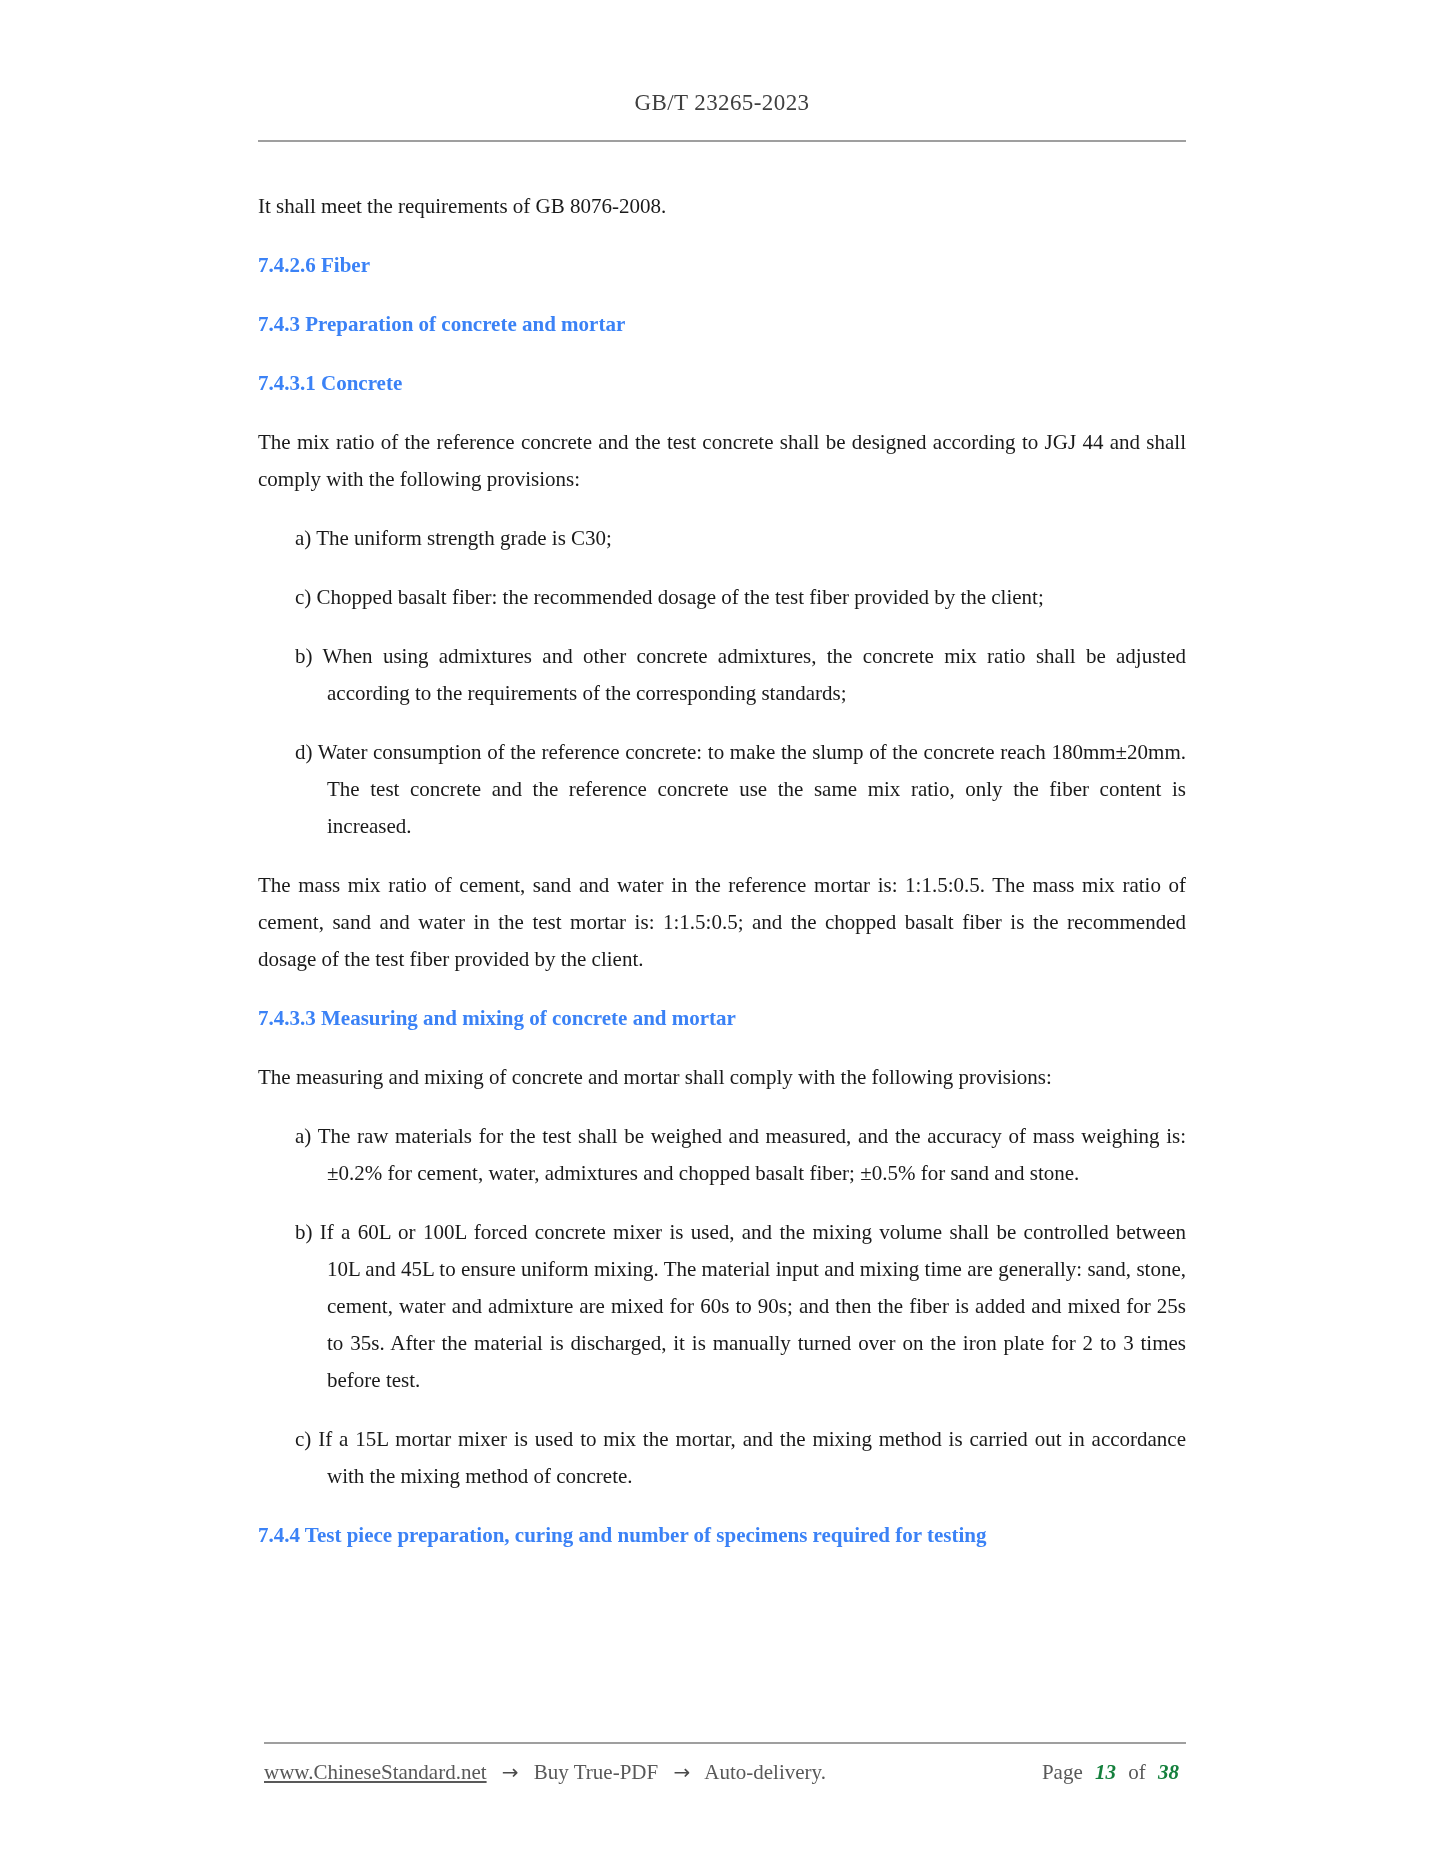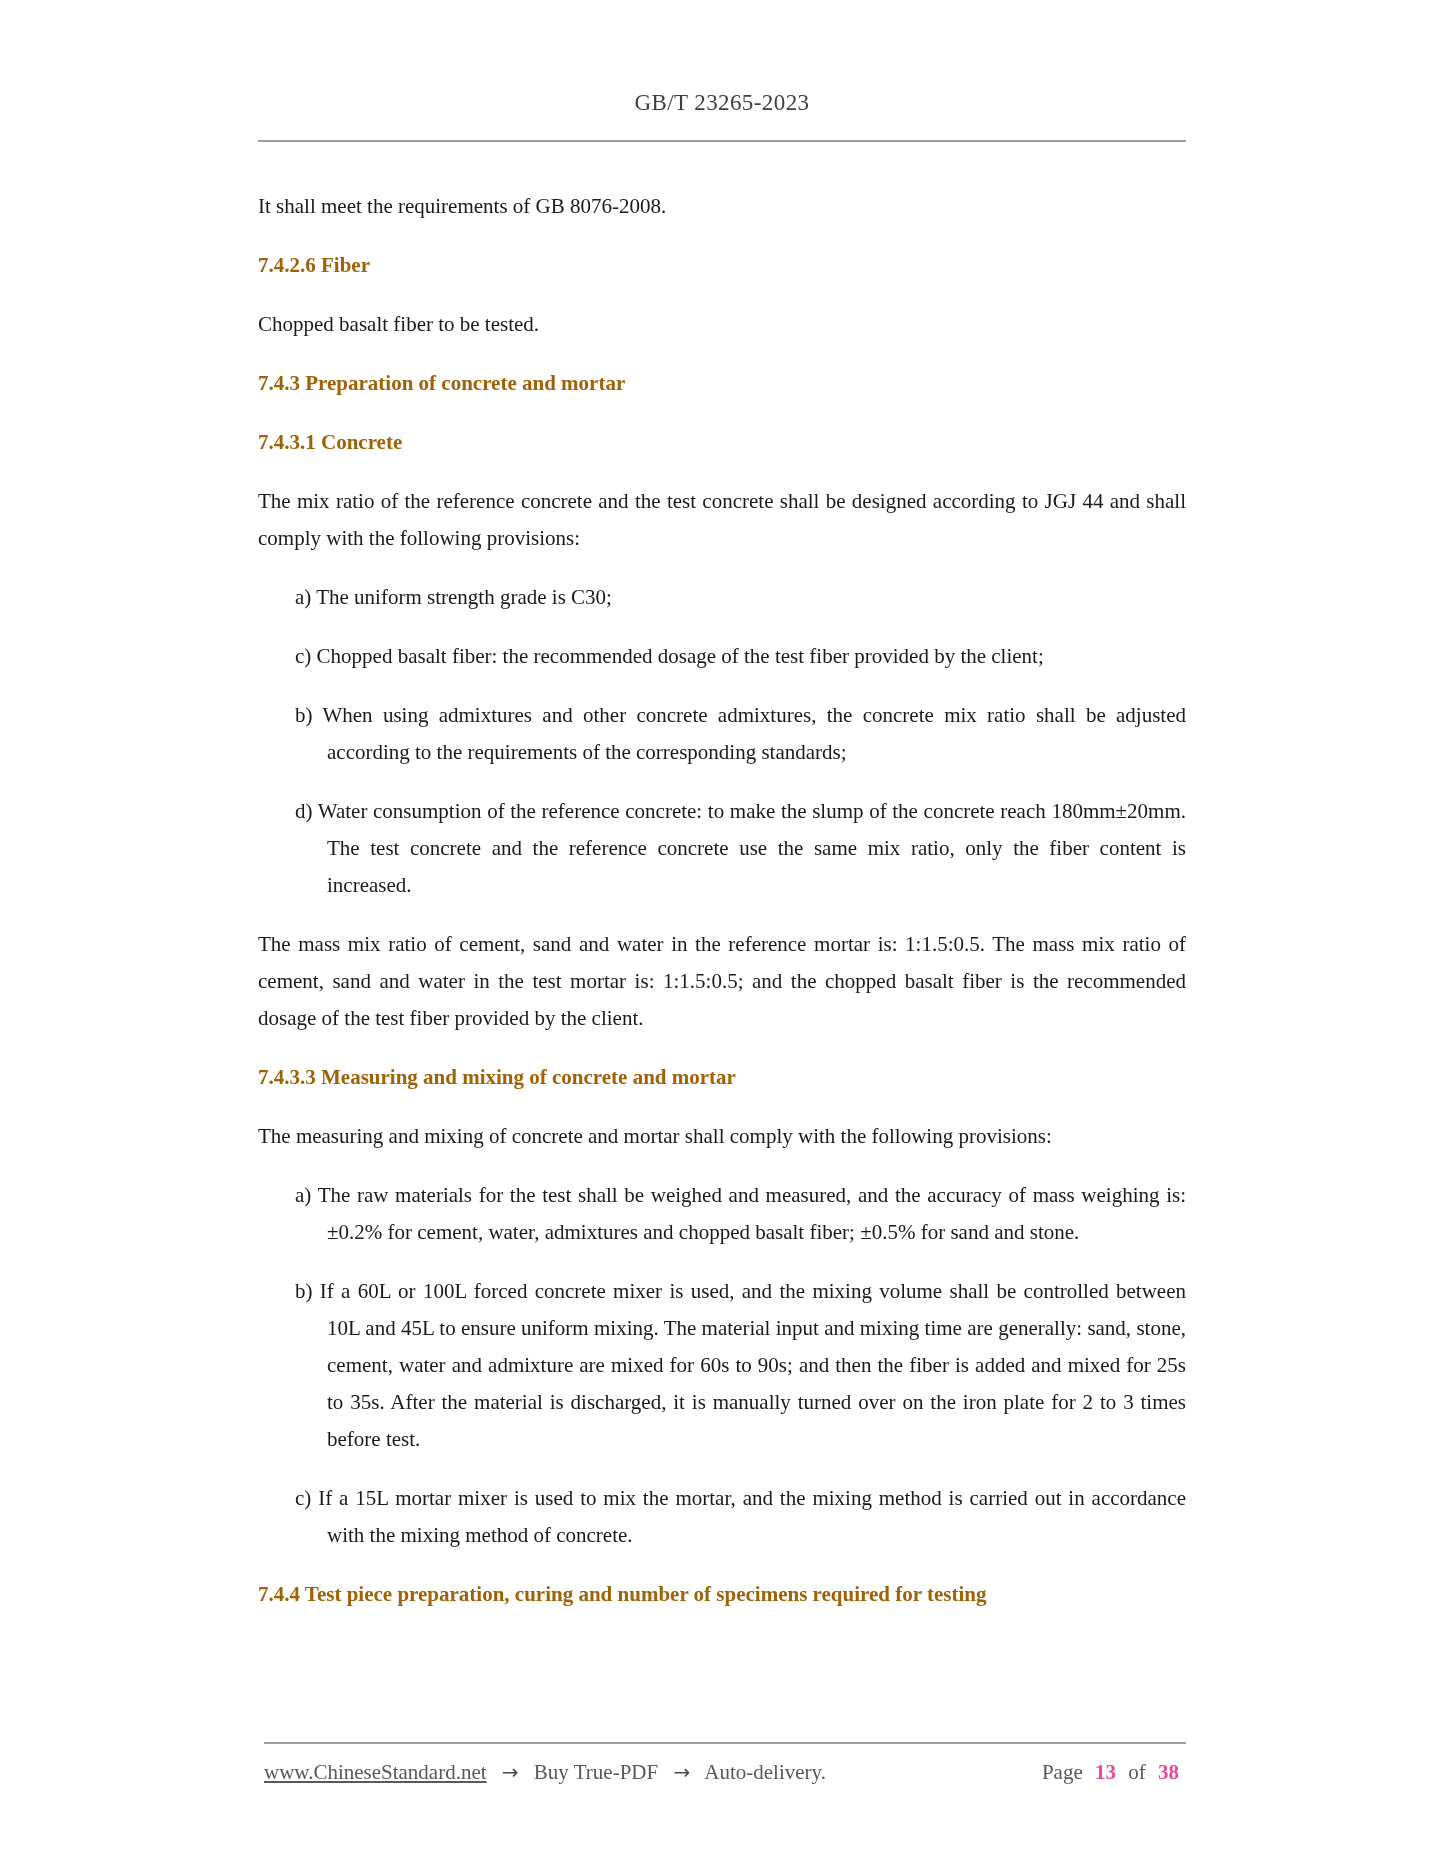--- a/index.html
+++ b/index.html
@@ -28,21 +28,21 @@
     border-top: 2px solid #9f9f9f;
     margin: 22px 0 0 0;
   }
   .content > :first-child { margin-top: 46px; }
   .para, .heading, .li {
     font-size: 21px;
     line-height: 37px;
     margin: 22px 0;
     text-align: justify;
   }
-  .heading { font-weight: bold; color: #a16207; }
+  .heading { font-weight: bold; color: #3b82f6; }
   .li { margin-left: 69px; text-indent: -32px; }
   .li-label { display: inline; }
   .footer {
     position: absolute;
     left: 264px;
     right: 259px;
     top: 1742px;
   }
   .footer-rule { border: 0; border-top: 2px solid #9f9f9f; margin: 0; }
   .footer-row {
@@ -54,36 +54,35 @@
     color: #595959;
   }
   .footer-left { white-space: nowrap; }
   .site-link {
     color: #595959;
     text-decoration: underline;
     cursor: pointer;
   }
   .arrow { color: #4a4a4a; margin: 0 10px; font-family: "DejaVu Sans", sans-serif; font-size: 20px; }
   .page-info { white-space: nowrap; color: #595959; }
-  .page-num { font-weight: bold; color: #ec4899; margin: 0 7px; }
+  .page-num { font-weight: bold; color: #15803d; margin: 0 7px; font-style: italic; }
 </style>
 </head>
 <body>
 
 <div class="page">
 
   <div class="doc-number">GB/T 23265-2023</div>
   <hr class="rule">
 
   <div class="content">
     <div class="para">It shall meet the requirements of GB 8076-2008.</div>
 
     <div class="heading">7.4.2.6 Fiber</div>
 
-    <div class="para">Chopped basalt fiber to be tested.</div>
 
     <div class="heading">7.4.3 Preparation of concrete and mortar</div>
 
     <div class="heading">7.4.3.1 Concrete</div>
 
     <div class="para">The mix ratio of the reference concrete and the test concrete shall be designed according to JGJ 44 and shall comply with the following provisions:</div>
 
     <div class="li">
       <span class="li-label">a)</span>
       <span class="li-text">The uniform strength grade is C30;</span>

